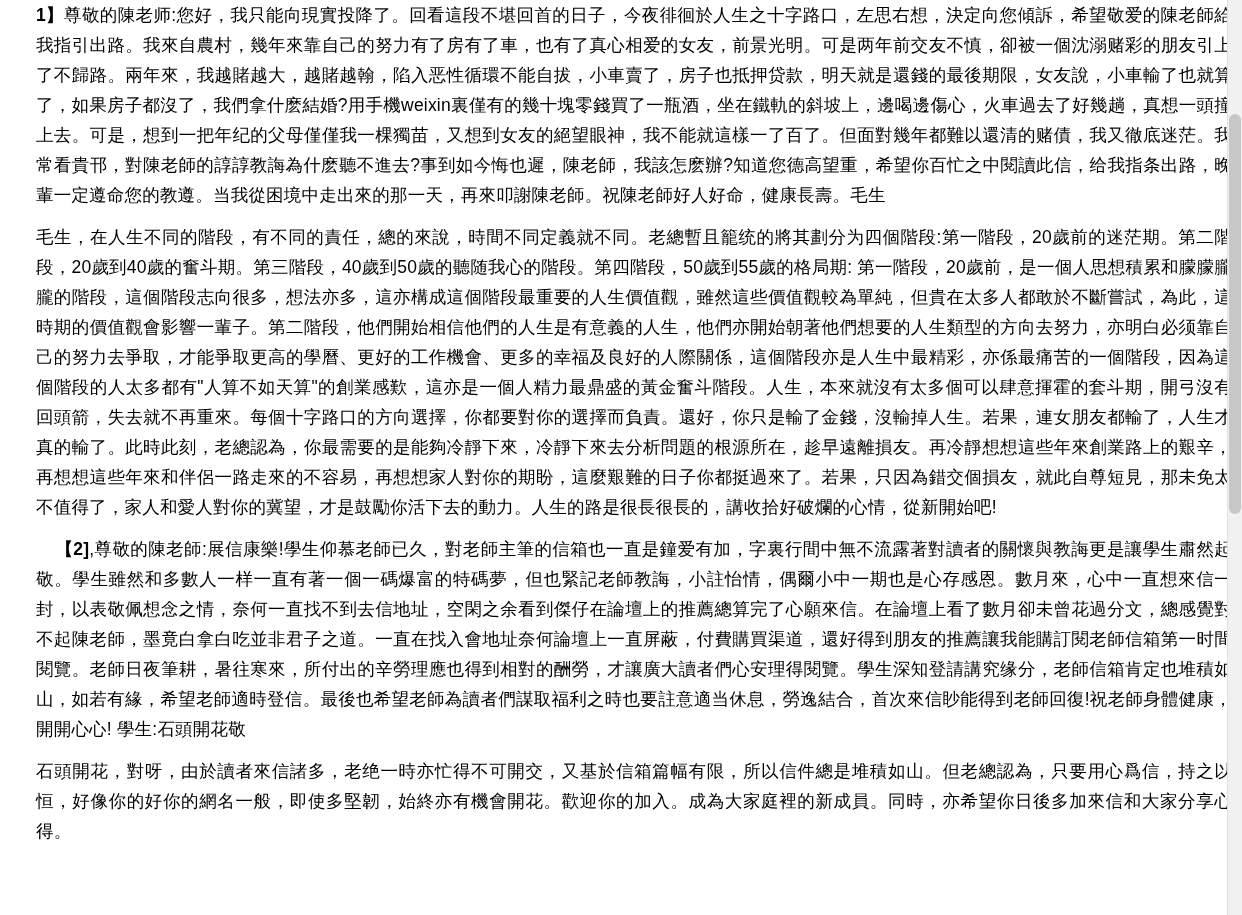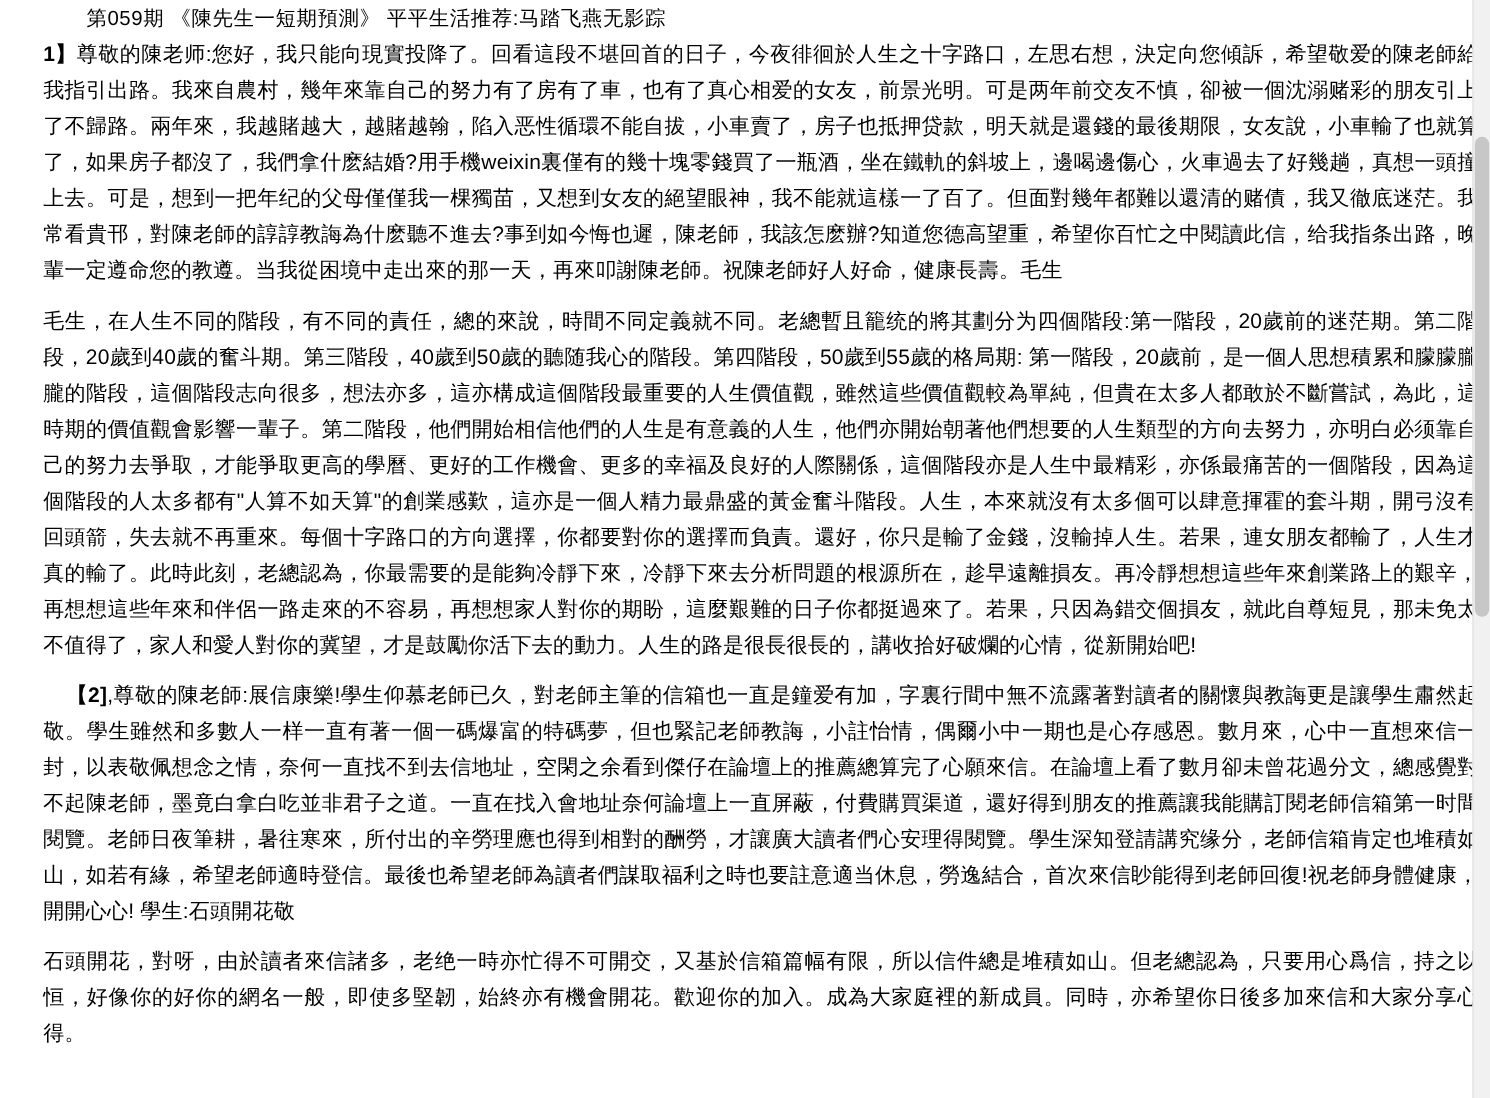--- a/index.html
+++ b/index.html
@@ -68,21 +68,20 @@
     height: 400px;
     background: #c7c7c7;
     border-radius: 6px;
   }
 </style>
 </head>
 <body>
 
 <div class="page">
 
-  <div class="doc-title">第059期 《陳先生一短期預測》 平平生活推荐:马踏飞燕无影踪</div>
 
   <p class="para first"><b>1】</b>尊敬的陳老师:您好，我只能向現實投降了。回看這段不堪回首的日子，今夜徘徊於人生之十字路口，左思右想，決定向您傾訴，希望敬爱的陳老師給我指引出路。我來自農村，幾年來靠自己的努力有了房有了車，也有了真心相爱的女友，前景光明。可是两年前交友不慎，卻被一個沈溺赌彩的朋友引上了不歸路。兩年來，我越賭越大，越賭越翰，陷入恶性循環不能自拔，小車賣了，房子也抵押贷款，明天就是還錢的最後期限，女友說，小車輸了也就算了，如果房子都沒了，我們拿什麽結婚?用手機weixin裏僅有的幾十塊零錢買了一瓶酒，坐在鐵軌的斜坡上，邊喝邊傷心，火車過去了好幾趟，真想一頭撞上去。可是，想到一把年纪的父母僅僅我一棵獨苗，又想到女友的絕望眼神，我不能就這樣一了百了。但面對幾年都難以還清的赌債，我又徹底迷茫。我常看貴邗，對陳老師的諄諄教誨為什麽聽不進去?事到如今悔也遲，陳老師，我該怎麽辦?知道您德高望重，希望你百忙之中閱讀此信，给我指条出路，晚輩一定遵命您的教遵。当我從困境中走出來的那一天，再來叩謝陳老師。祝陳老師好人好命，健康長壽。毛生</p>
 
   <p class="para spaced">毛生，在人生不同的階段，有不同的責任，總的來說，時間不同定義就不同。老總暫且籠统的將其劃分为四個階段:第一階段，20歲前的迷茫期。第二階段，20歲到40歲的奮斗期。第三階段，40歲到50歲的聽随我心的階段。第四階段，50歲到55歲的格局期: 第一階段，20歲前，是一個人思想積累和朦朦朧朧的階段，這個階段志向很多，想法亦多，這亦構成這個階段最重要的人生價值觀，雖然這些價值觀較為單純，但貴在太多人都敢於不斷嘗試，為此，這時期的價值觀會影響一輩子。第二階段，他們開始相信他們的人生是有意義的人生，他們亦開始朝著他們想要的人生類型的方向去努力，亦明白必须靠自己的努力去爭取，才能爭取更高的學曆、更好的工作機會、更多的幸福及良好的人際關係，這個階段亦是人生中最精彩，亦係最痛苦的一個階段，因為這個階段的人太多都有"人算不如天算"的創業感歎，這亦是一個人精力最鼎盛的黃金奮斗階段。人生，本來就沒有太多個可以肆意揮霍的套斗期，開弓沒有回頭箭，失去就不再重來。每個十字路口的方向選擇，你都要對你的選擇而負責。還好，你只是輸了金錢，沒輸掉人生。若果，連女朋友都輸了，人生才真的輸了。此時此刻，老總認為，你最需要的是能夠冷靜下來，冷靜下來去分析問題的根源所在，趁早遠離損友。再冷靜想想這些年來創業路上的艱辛，再想想這些年來和伴侶一路走來的不容易，再想想家人對你的期盼，這麼艱難的日子你都挺過來了。若果，只因為錯交個損友，就此自尊短見，那未免太不值得了，家人和愛人對你的冀望，才是鼓勵你活下去的動力。人生的路是很長很長的，講收拾好破爛的心情，從新開始吧!</p>
 
   <p class="para spaced"><span class="indent"></span><b>【2]</b>,尊敬的陳老師:展信康樂!學生仰慕老師已久，對老師主筆的信箱也一直是鐘爱有加，字裏行間中無不流露著對讀者的關懷與教誨更是讓學生肅然起敬。學生雖然和多數人一样一直有著一個一碼爆富的特碼夢，但也緊記老師教誨，小註怡情，偶爾小中一期也是心存感恩。數月來，心中一直想來信一封，以表敬佩想念之情，奈何一直找不到去信地址，空閑之余看到傑仔在論壇上的推薦總算完了心願來信。在論壇上看了數月卻未曾花過分文，總感覺對不起陳老師，墨竟白拿白吃並非君子之道。一直在找入會地址奈何論壇上一直屏蔽，付費購買渠道，還好得到朋友的推薦讓我能購訂閱老師信箱第一时間閱覽。老師日夜筆耕，暑往寒來，所付出的辛勞理應也得到相對的酬勞，才讓廣大讀者們心安理得閱覽。學生深知登請講究缘分，老師信箱肯定也堆積如山，如若有緣，希望老師適時登信。最後也希望老師為讀者們謀取福利之時也要註意適当休息，勞逸結合，首次來信眇能得到老師回復!祝老師身體健康，開開心心! 學生:石頭開花敬</p>
 
   <p class="para spaced">石頭開花，對呀，由於讀者來信諸多，老绝一時亦忙得不可開交，又基於信箱篇幅有限，所以信件總是堆積如山。但老總認為，只要用心爲信，持之以恒，好像你的好你的網名一般，即使多堅韌，始終亦有機會開花。歡迎你的加入。成為大家庭裡的新成員。同時，亦希望你日後多加來信和大家分享心得。</p>
 
   <div class="scrollbar-track">

